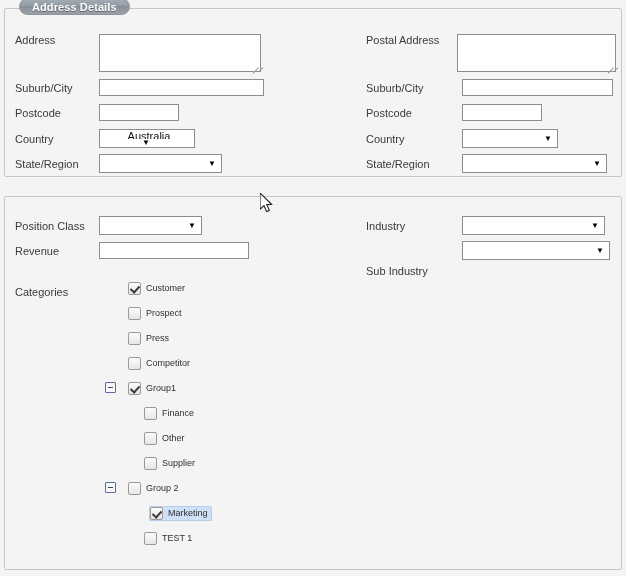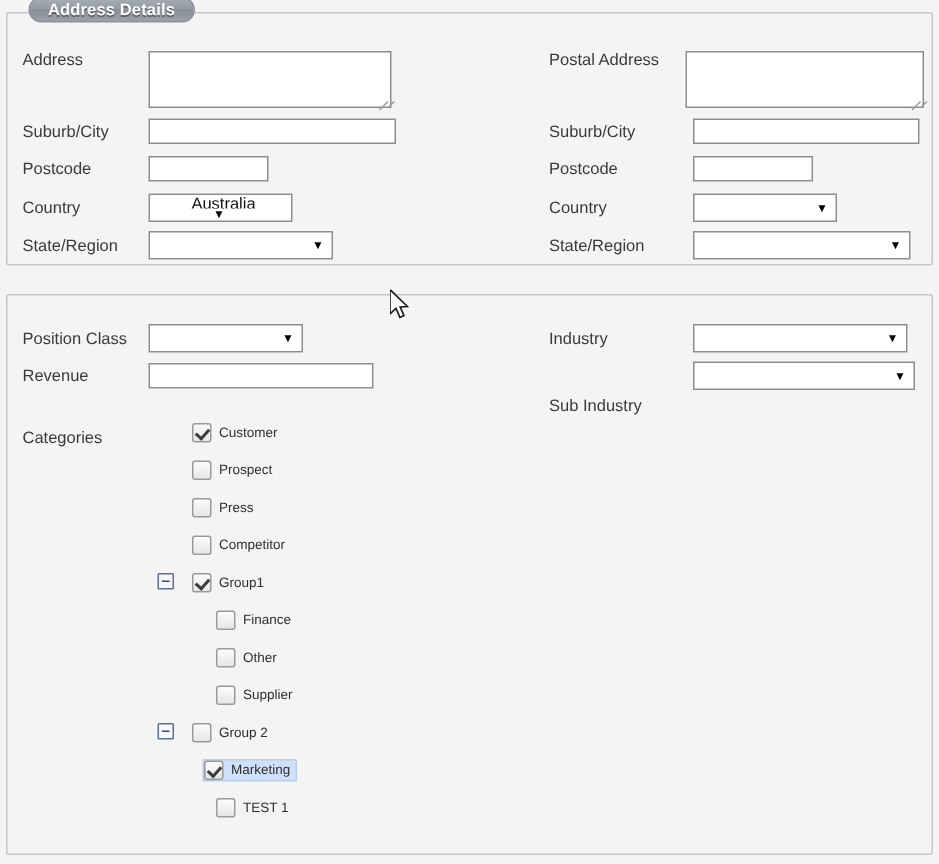--- a/index.html
+++ b/index.html
@@ -327,21 +327,21 @@
             <span class="node-label">Supplier</span>
           </span>
         </div>
         <div class="node" style="top: 200px; left: 26px;">
           <span class="expander" style="left: -22px; top: 3px;"></span>
           <span class="hl">
             <span class="cbx"></span>
             <span class="node-label">Group 2</span>
           </span>
         </div>
-        <div class="node selected" style="top: 225px; left: 34px;">
+        <div class="node selected" style="top: 225px; left: 48px;">
           <span class="hl">
             <span class="cbx checked"></span>
             <span class="node-label">Marketing</span>
           </span>
         </div>
         <div class="node" style="top: 250px; left: 42px;">
           <span class="hl">
             <span class="cbx"></span>
             <span class="node-label">TEST 1</span>
           </span>

